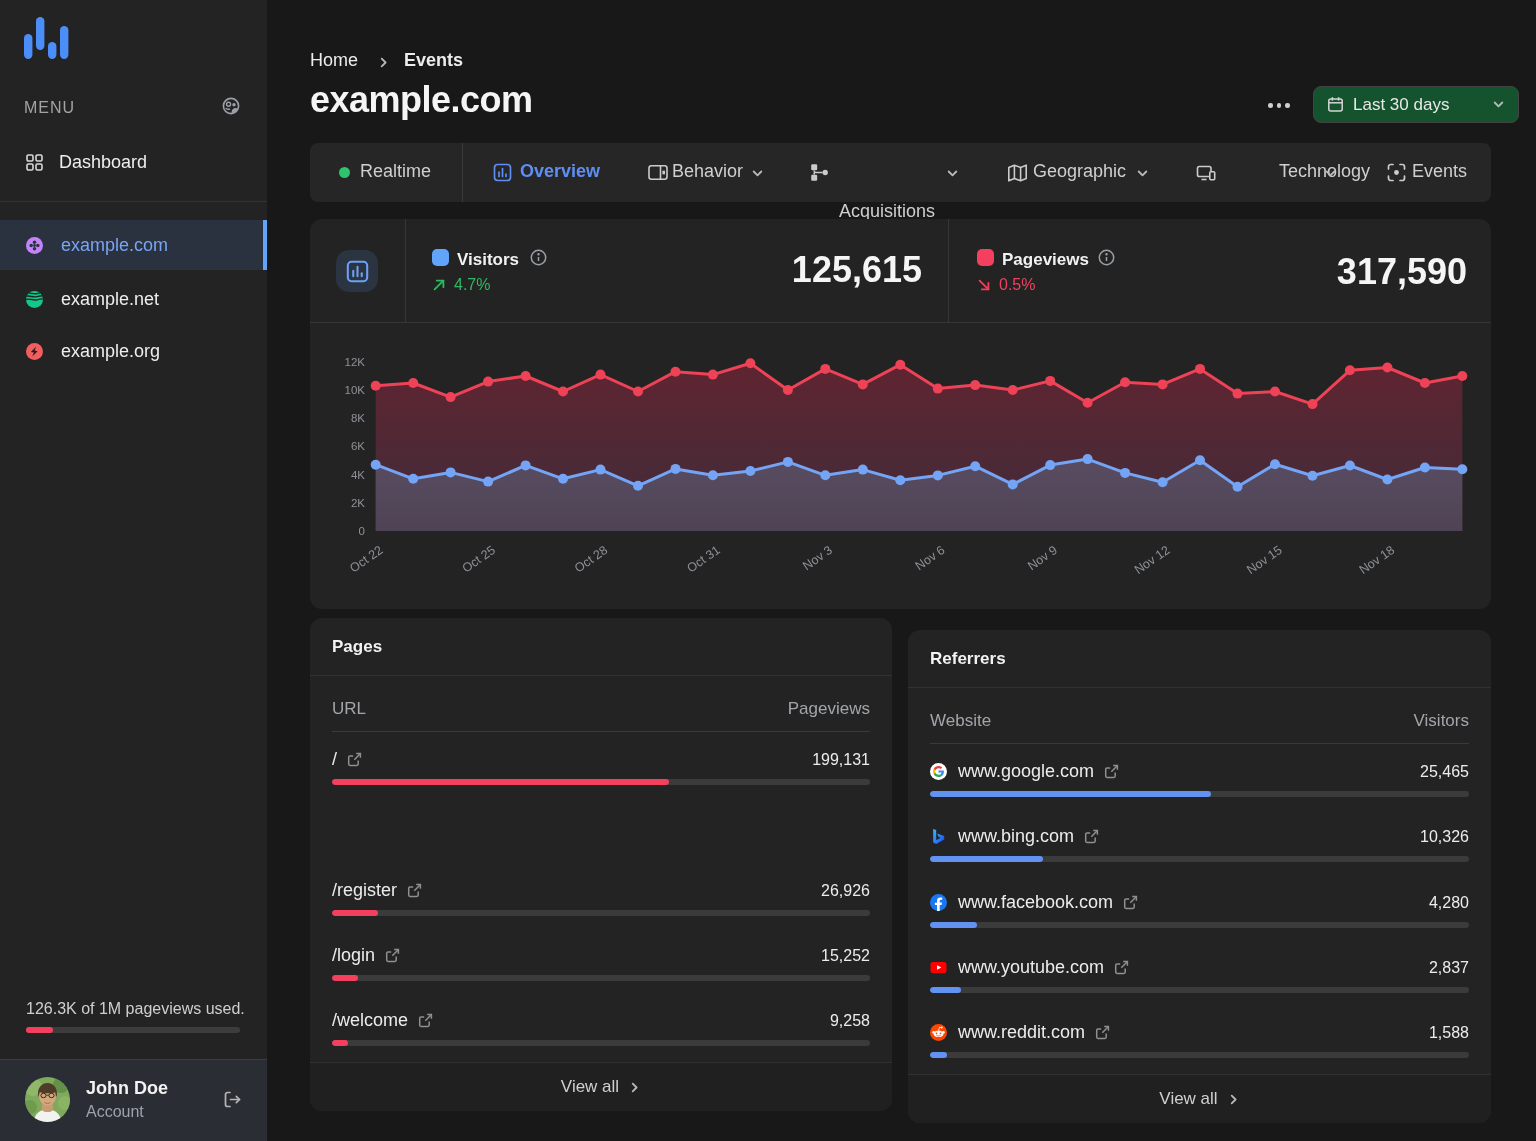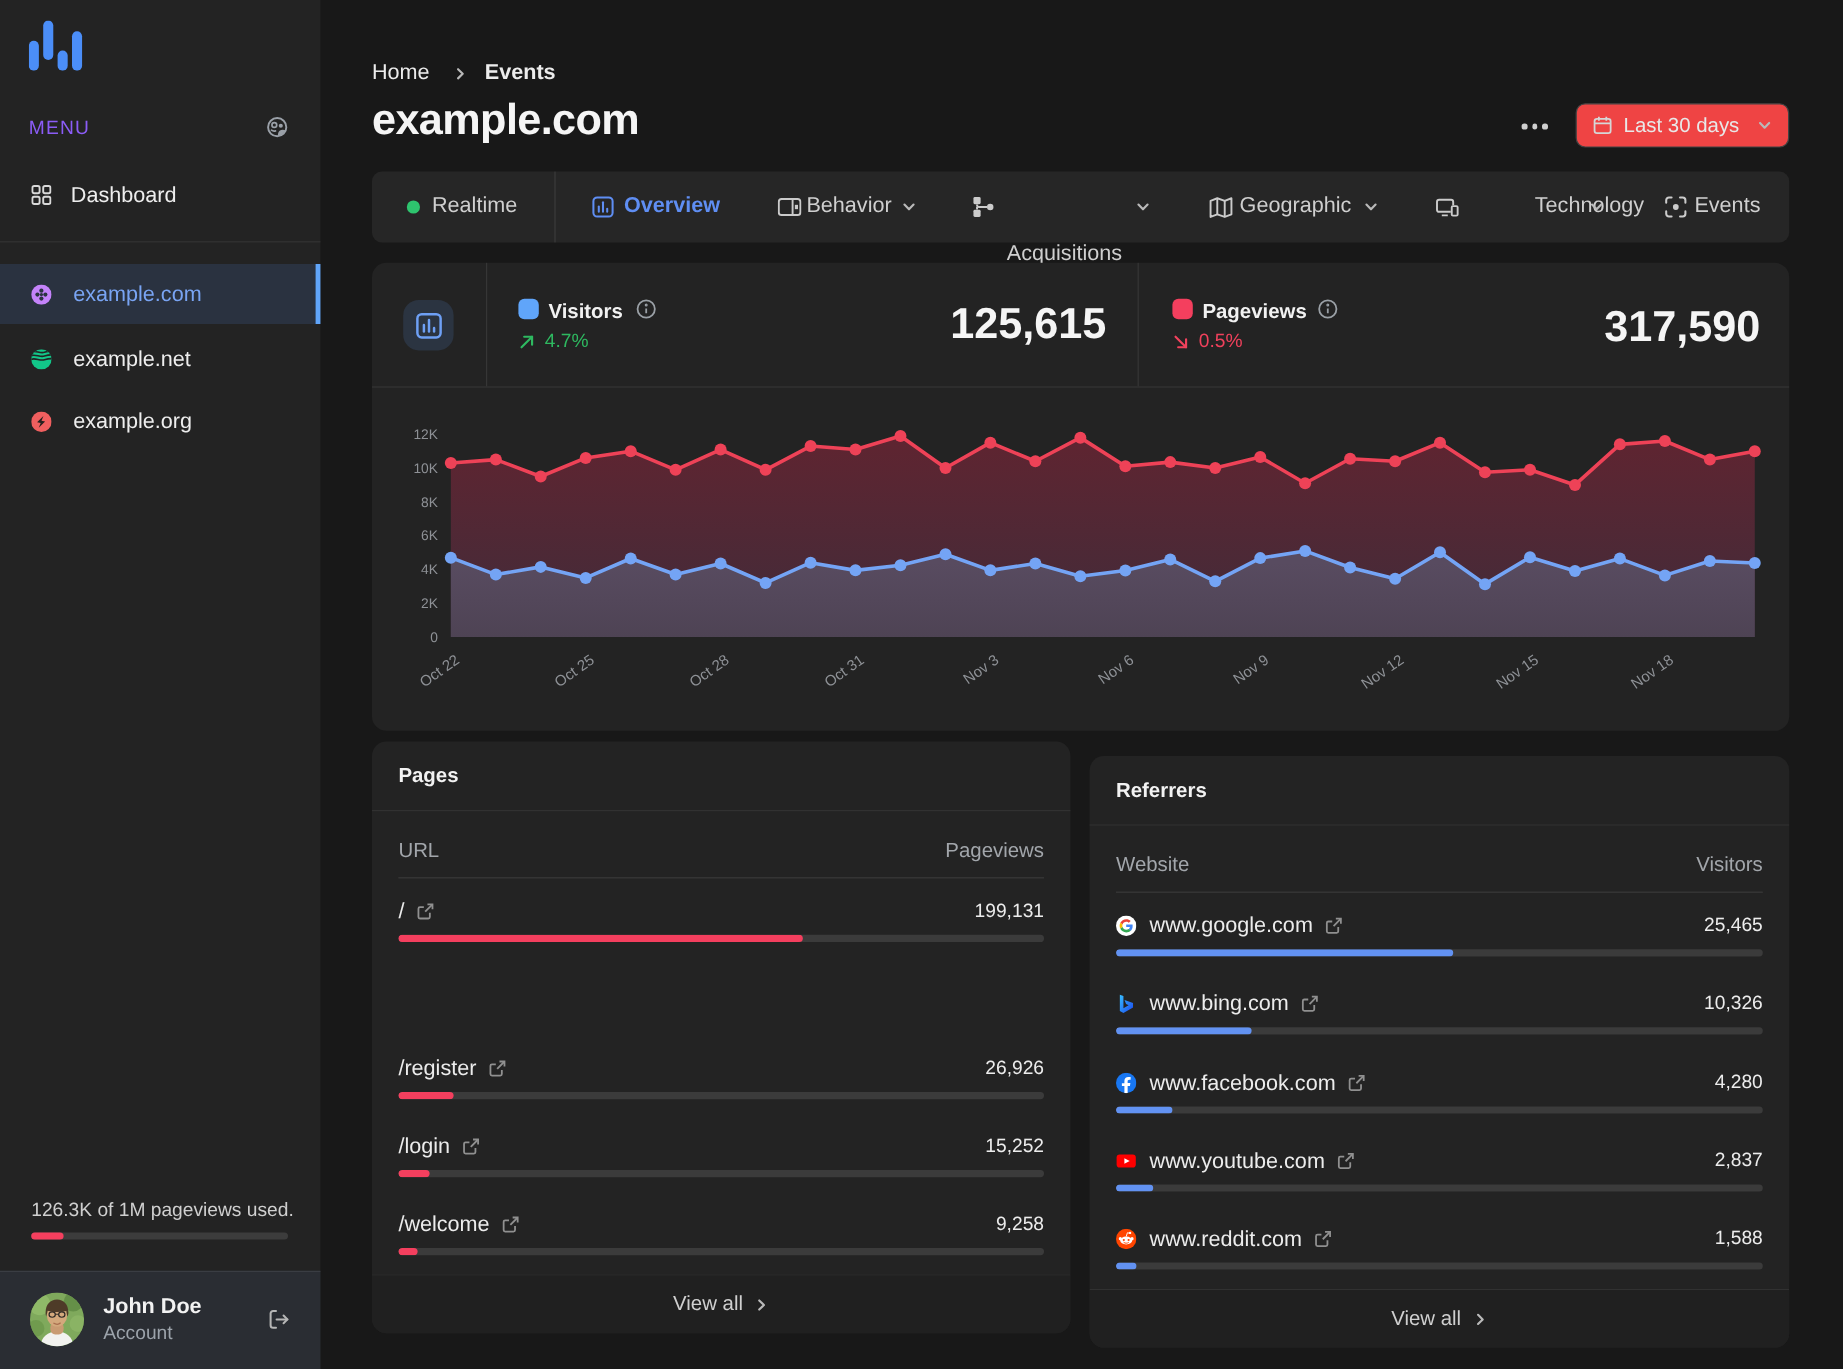--- a/index.html
+++ b/index.html
@@ -1,36 +1,36 @@
 <!DOCTYPE html>
 <html><head><meta charset="utf-8">
 <style>
 * { margin:0; padding:0; box-sizing:border-box; }
 html,body { width:1536px; height:1141px; background:#181818; font-family:"Liberation Sans", sans-serif; overflow:hidden; }
 .abs { position:absolute; }
 
 #sidebar { position:absolute; left:0; top:0; width:267px; height:1141px; background:#232323; }
 #sb-sep { position:absolute; left:0; top:201px; width:267px; height:1px; background:#333; }
-.menu-lbl { position:absolute; left:24px; top:99px; font-size:16px; letter-spacing:1px; color:#8b5cf6; font-weight:500; }
+.menu-lbl { position:absolute; left:24px; top:99px; font-size:16px; letter-spacing:1px; color:#a3a3a3; font-weight:500; }
 .dash { position:absolute; left:26px; top:152px; display:flex; align-items:center; gap:16px; color:#ededed; font-size:18px; }
 .srow { position:absolute; left:0; width:267px; height:50px; display:flex; align-items:center; padding-left:26px; gap:18px; font-size:18px; color:#ededed; }
 .srow.active { background:#2a3240; color:#79a4f3; }
 .srow.active::after { content:""; position:absolute; right:0; top:0; width:4px; height:50px; background:#60a5fa; }
 .usage { position:absolute; left:26px; top:1000px; font-size:16px; color:#cfcfcf; }
 .ubar { position:absolute; left:26px; top:1027px; width:214px; height:6px; border-radius:3px; background:#3c3c3c; }
 .ubar > div { width:27px; height:6px; border-radius:3px; background:#f43f5e; }
 #sb-footer { position:absolute; left:0; top:1059px; width:267px; height:82px; background:#2a2d33; border-top:1px solid #3a3d43; }
 .jd-name { position:absolute; left:86px; top:1078px; font-size:18px; font-weight:700; color:#f2f2f2; }
 .jd-acc { position:absolute; left:86px; top:1103px; font-size:16px; color:#9ca3ab; }
 
 .crumb { position:absolute; top:50px; font-size:18px; color:#ececec; }
 #title { position:absolute; left:310px; top:79px; font-size:36px; font-weight:700; color:#f5f5f5; letter-spacing:-0.5px;}
 .dots { position:absolute; left:1268px; top:103px; display:flex; gap:4px; }
 .dots i { width:4.5px; height:4.5px; border-radius:50%; background:#cfcfcf; }
-#datebtn { position:absolute; left:1313px; top:86px; width:178px; height:37px; border:1px solid #434343; border-radius:8px; background:#ef4444; display:flex; align-items:center; padding:0 13px; gap:9px; }
+#datebtn { position:absolute; left:1313px; top:86px; width:206px; height:37px; border:1px solid #434343; border-radius:8px; background:#14532d; display:flex; align-items:center; padding:0 13px; gap:9px; }
 #datebtn span { font-size:17px; color:#e8e8e8; flex:1; }
 
 #tabs { position:absolute; left:310px; top:143px; width:1181px; height:59px; background:#262626; border-radius:8px; }
 .tabtxt { position:absolute; top:161px; font-size:18px; color:#cfcfcf; }
 .tabtxt.ov { color:#5f8ef3; font-weight:600; }
 .gdot { width:11px; height:11px; border-radius:50%; background:#2ec46e; }
 
 .card { position:absolute; background:#232323; border-radius:12px; }
 #chartcard { left:310px; top:219px; width:1181px; height:390px; }
 .vsep { position:absolute; top:0; width:1px; height:103px; background:#363636; }

